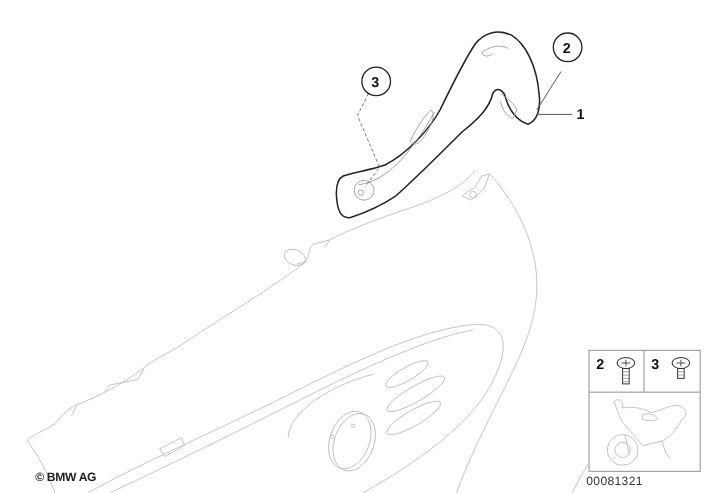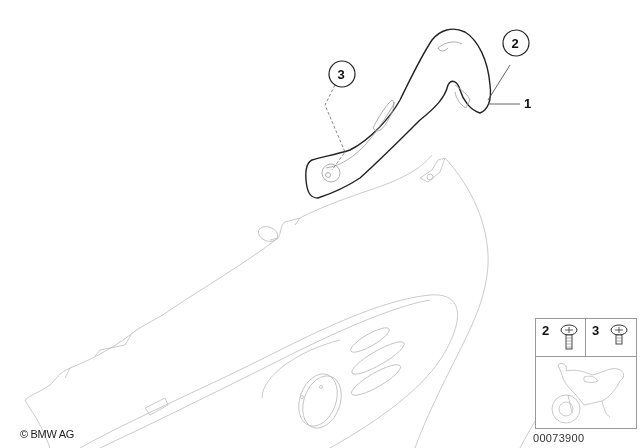--- a/index.html
+++ b/index.html
@@ -5,21 +5,21 @@
     html, body { margin: 0; padding: 0; background: #ffffff; }
     body { width: 640px; height: 448px; position: relative; overflow: hidden; font-family: "Liberation Sans", sans-serif; }
     #diagram { position: absolute; left: 0; top: 0; width: 640px; height: 448px; }
     .callout-circle { fill: #ffffff; stroke: #222; stroke-width: 1.2; }
     .callout-text { font-family: "Liberation Sans", sans-serif; font-weight: bold; font-size: 13px; fill: #111; }
     .leader { stroke: #555; stroke-width: 0.9; fill: none; }
     .leader-dash { stroke: #666; stroke-width: 0.8; fill: none; stroke-dasharray: 3 2; }
     .part-bold { stroke: #222; stroke-width: 1.4; fill: #fff; }
     .part-thin { stroke: #9a9a9a; stroke-width: 0.8; fill: none; }
     .body-line { stroke: #bdbdbd; stroke-width: 0.8; fill: none; }
-    .copyright { position: absolute; left: 20px; top: 428px; font-size: 11px; font-weight: normal; color: #222; letter-spacing: -0.3px; }
+    .copyright { position: absolute; left: 32px; top: 428px; font-size: 11px; font-weight: bold; color: #222; letter-spacing: -0.3px; }
     .legend { position: absolute; left: 535px; top: 318px; width: 102px; height: 111px; border: 1px solid #999; background: #fff; box-sizing: border-box; }
     .legend .row-top { position: absolute; left: 0; top: 0; width: 100%; height: 37px; border-bottom: 1px solid #999; }
     .legend .divider { position: absolute; left: 49px; top: 0; width: 1px; height: 37px; background: #999; }
     .legend .num { position: absolute; top: 4px; font-size: 13px; font-weight: bold; color: #111; }
     .imgnum { position: absolute; left: 533px; top: 432px; font-size: 11px; color: #333; letter-spacing: 0.3px; }
   </style>
 </head>
 <body>
 
 <svg id="diagram" viewBox="0 0 640 448" xmlns="http://www.w3.org/2000/svg">
@@ -100,13 +100,13 @@
       <circle cx="22" cy="50" r="14"></circle>
       <circle cx="22" cy="50" r="7"></circle>
       <path d="M14,6 C18,2 24,6 22,12 C30,10 40,12 48,16 C58,14 66,8 74,10 C80,12 82,18 76,22 C72,30 66,38 58,42 L40,46 L32,36 C26,30 20,24 18,16 Z"></path>
       <path d="M40,18 C46,16 52,18 54,22 C50,24 44,24 40,22 Z"></path>
       <path d="M58,42 C60,50 62,56 66,58"></path>
       <path d="M24,36 L28,54"></path>
     </g>
   </svg>
 </div>
 
-<div class="imgnum">00073900</div>
+<div class="imgnum">00081321</div>
 
 </body></html>

